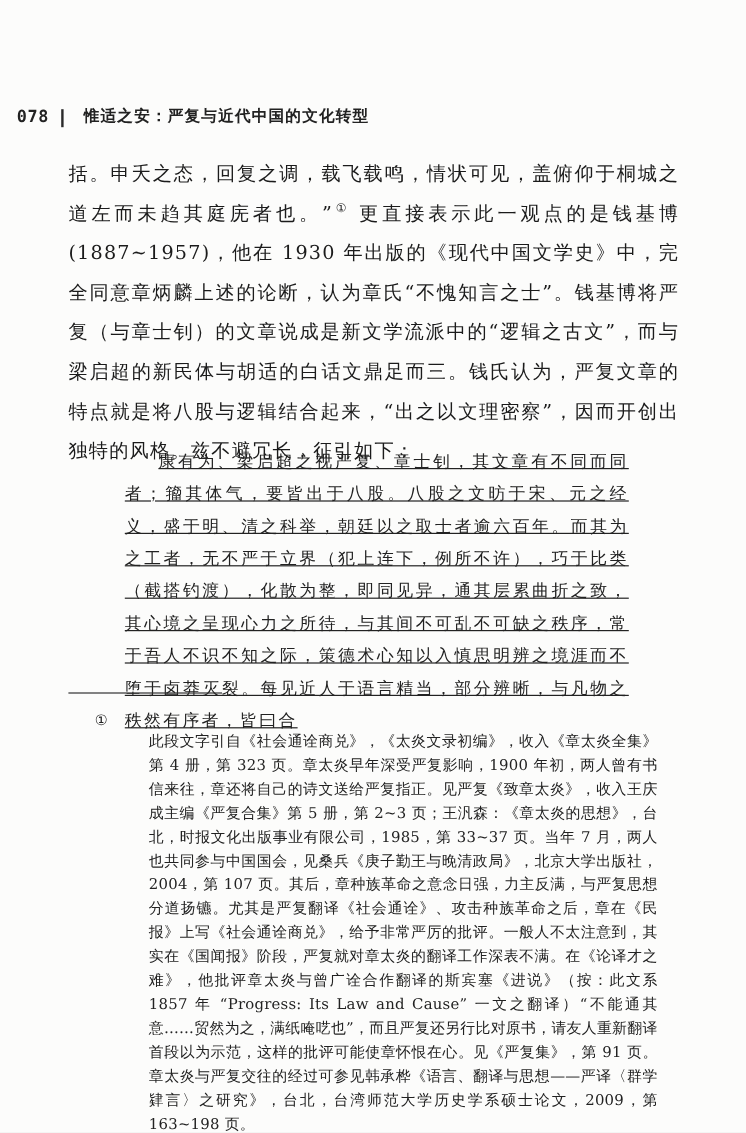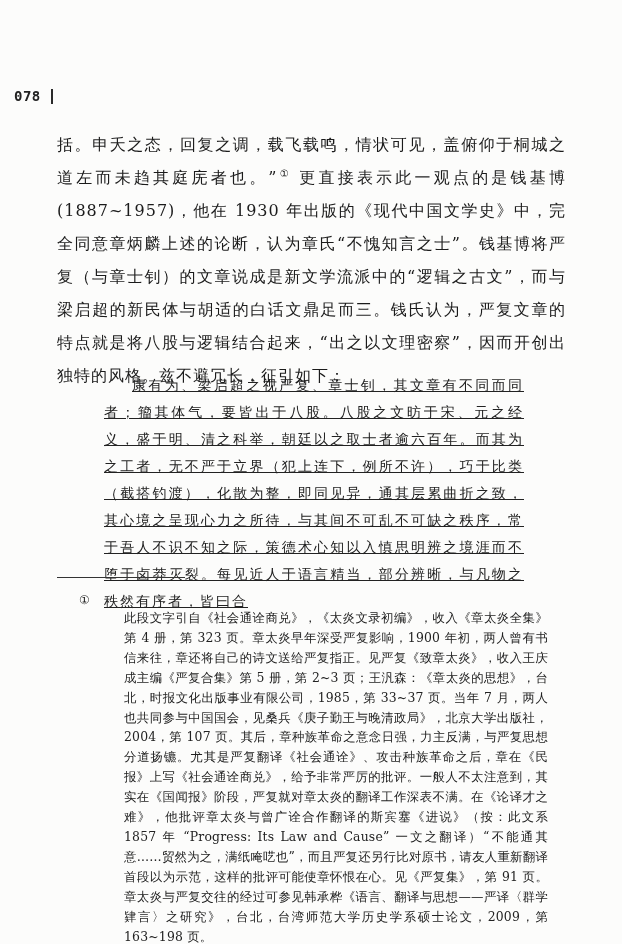--- a/index.html
+++ b/index.html
@@ -116,20 +116,21 @@
   }
 </style>
 </head>
 <body>
 
 <div class="page">
 
   <div class="running-head">
     <span class="pagenum">078</span>
     <span class="rule"></span>
+    <span class="head-title">惟适之安：严复与近代中国的文化转型</span>
   </div>
 
   <div class="body-block">
     <p class="body-paragraph"><span>括。申夭之态，回复之调，载飞载鸣，情状可见，盖俯仰于桐城之道左而未趋其庭庑者也。”</span><sup>①</sup><span> 更直接表示此一观点的是钱基博 (1887~1957)，他在 1930 年出版的《现代中国文学史》中，完全同意章炳麟上述的论断，认为章氏“不愧知言之士”。钱基博将严复（与章士钊）的文章说成是新文学流派中的“逻辑之古文”，而与梁启超的新民体与胡适的白话文鼎足而三。钱氏认为，严复文章的特点就是将八股与逻辑结合起来，“出之以文理密察”，因而开创出独特的风格。兹不避冗长，征引如下：</span></p>
   </div>
 
   <div class="quote-block">
     <p class="quote-paragraph">康有为、梁启超之视严复、章士钊，其文章有不同而同者；籀其体气，要皆出于八股。八股之文昉于宋、元之经义，盛于明、清之科举，朝廷以之取士者逾六百年。而其为之工者，无不严于立界（犯上连下，例所不许），巧于比类（截搭钓渡），化散为整，即同见异，通其层累曲折之致，其心境之呈现心力之所待，与其间不可乱不可缺之秩序，常于吾人不识不知之际，策德术心知以入慎思明辨之境涯而不堕于卤莽灭裂。每见近人于语言精当，部分辨晰，与凡物之秩然有序者，皆曰合</p>
   </div>
 

